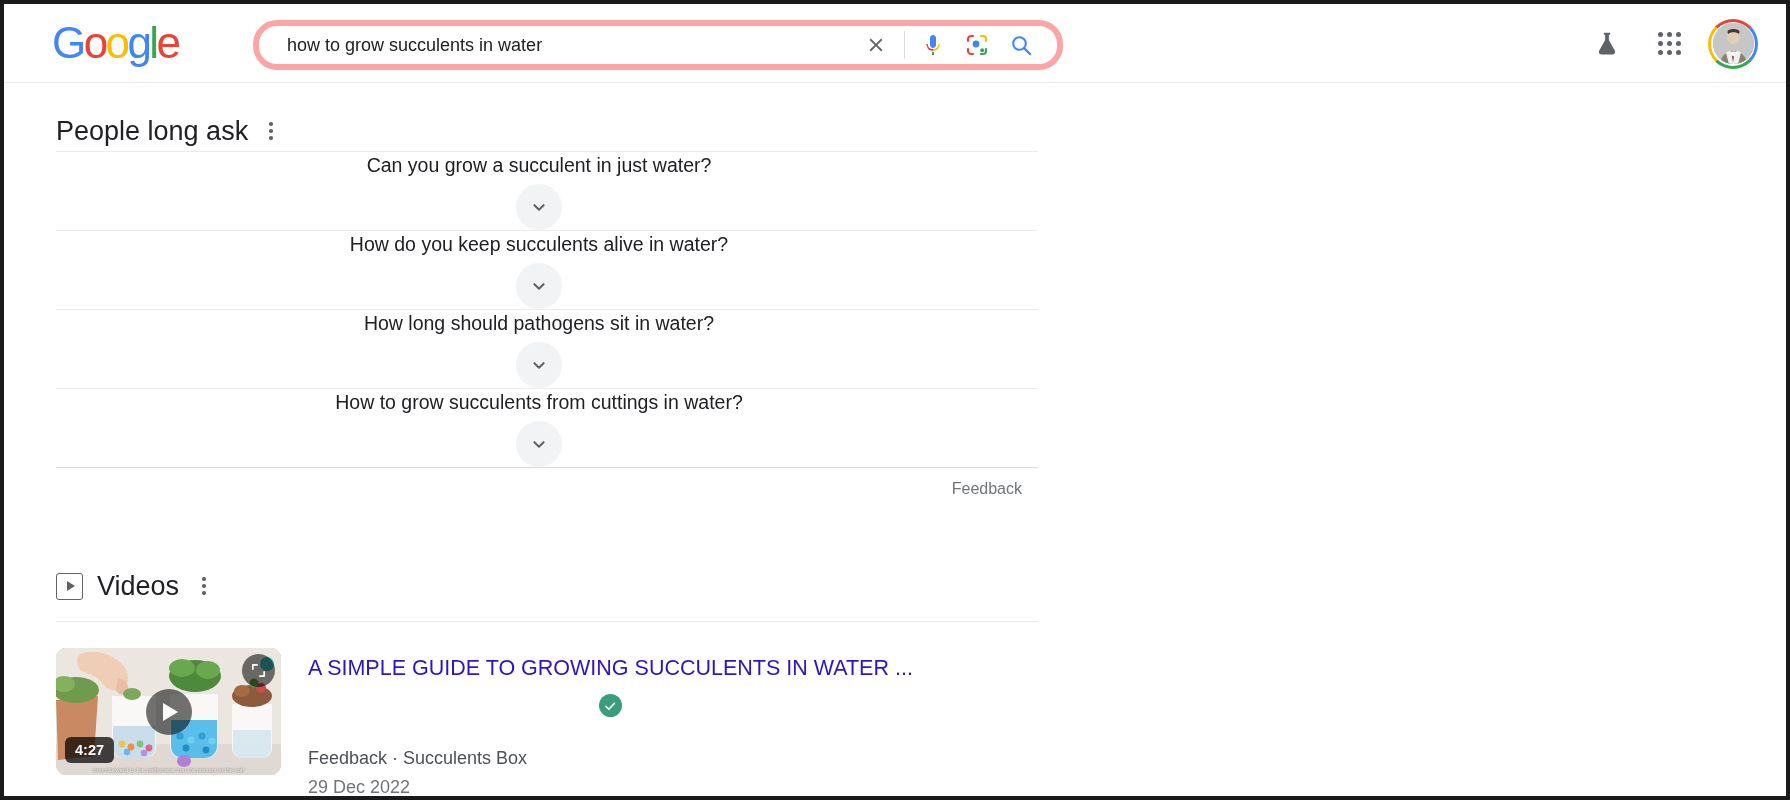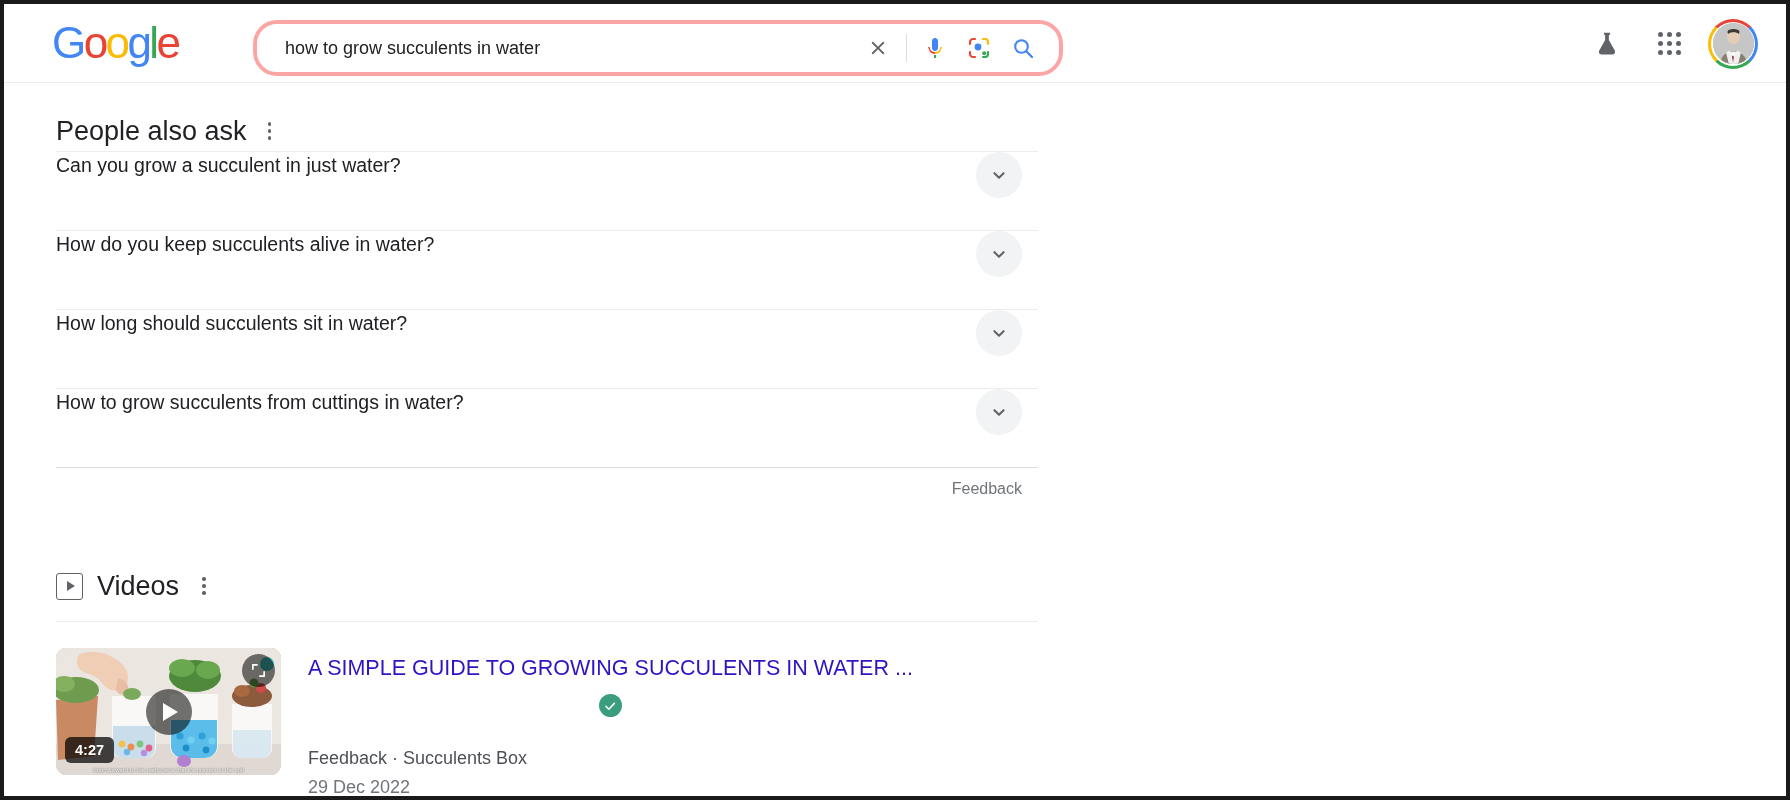--- a/index.html
+++ b/index.html
@@ -44,22 +44,22 @@
   .gl-b { color: #4285F4; }
   .gl-r { color: #EA4335; }
   .gl-y { color: #FBBC05; }
   .gl-g { color: #34A853; }
 
   #searchbar {
     position: absolute;
     left: 249px;
     top: 16px;
     width: 810px;
-    height: 56px;
-    border: 4px solid #fca5a5;
+    height: 50px;
+    border: 6px solid #fca5a5;
     border-radius: 24px;
     background: #fff;
     display: flex;
     align-items: center;
   }
   #search-input {
     flex: 1;
     border: none;
     outline: none;
     font-family: "Liberation Sans", sans-serif;
@@ -172,23 +172,25 @@
     width: 3.5px; height: 3.5px;
     border-radius: 50%;
     background: #5f6368;
     display: block;
   }
 
   .paa-item {
     border-top: 1px solid #ececec;
     height: 79px;
     display: flex;
+    align-items: center;
     justify-content: space-between;
     cursor: pointer;
     padding-right: 16px;
+    flex-direction: column;
   }
   .paa-q {
     font-size: 19.5px;
     color: #202124;
     line-height: 26px;
   }
   .chev-btn {
     width: 46px; height: 46px;
     border-radius: 50%;
     background: #f1f3f4;
@@ -448,21 +450,21 @@
       </div>
 
     </div>
   </div>
 
   <div id="content">
 
     <section id="paa">
 
       <div id="paa-head">
-        <h2 id="paa-title">People also ask</h2>
+        <h2 id="paa-title">People long ask</h2>
         <div class="kebab">
           <i></i>
             <i></i>
             <i></i>
         </div>
       </div>
 
       <div class="paa-item">
         <span class="paa-q">Can you grow a succulent in just water?</span>
         <div class="chev-btn">
@@ -475,21 +477,21 @@
       <div class="paa-item">
         <span class="paa-q">How do you keep succulents alive in water?</span>
         <div class="chev-btn">
           <svg width="22" height="22" viewBox="0 0 24 24">
             <path d="M7 10l5 5 5-5" fill="none" stroke="#5f6368" stroke-width="2.2" stroke-linecap="round" stroke-linejoin="round"></path>
           </svg>
         </div>
       </div>
 
       <div class="paa-item">
-        <span class="paa-q">How long should succulents sit in water?</span>
+        <span class="paa-q">How long should pathogens sit in water?</span>
         <div class="chev-btn">
           <svg width="22" height="22" viewBox="0 0 24 24">
             <path d="M7 10l5 5 5-5" fill="none" stroke="#5f6368" stroke-width="2.2" stroke-linecap="round" stroke-linejoin="round"></path>
           </svg>
         </div>
       </div>
 
       <div class="paa-item">
         <span class="paa-q">How to grow succulents from cuttings in water?</span>
         <div class="chev-btn">

